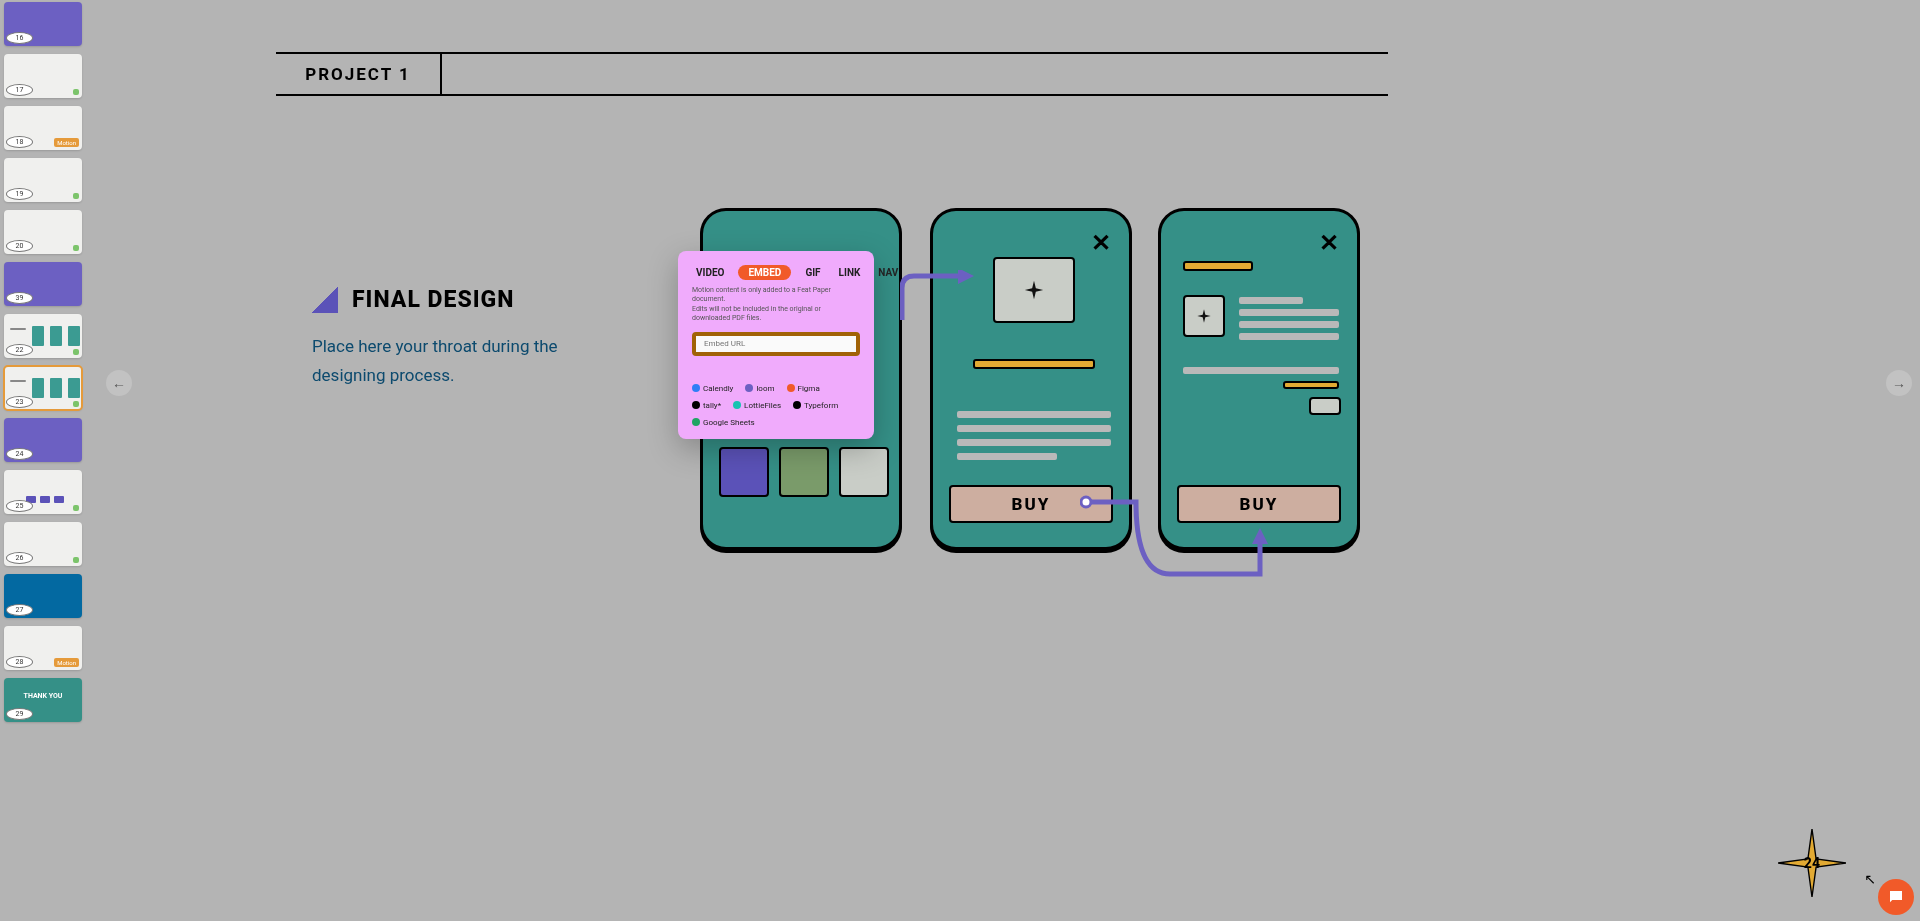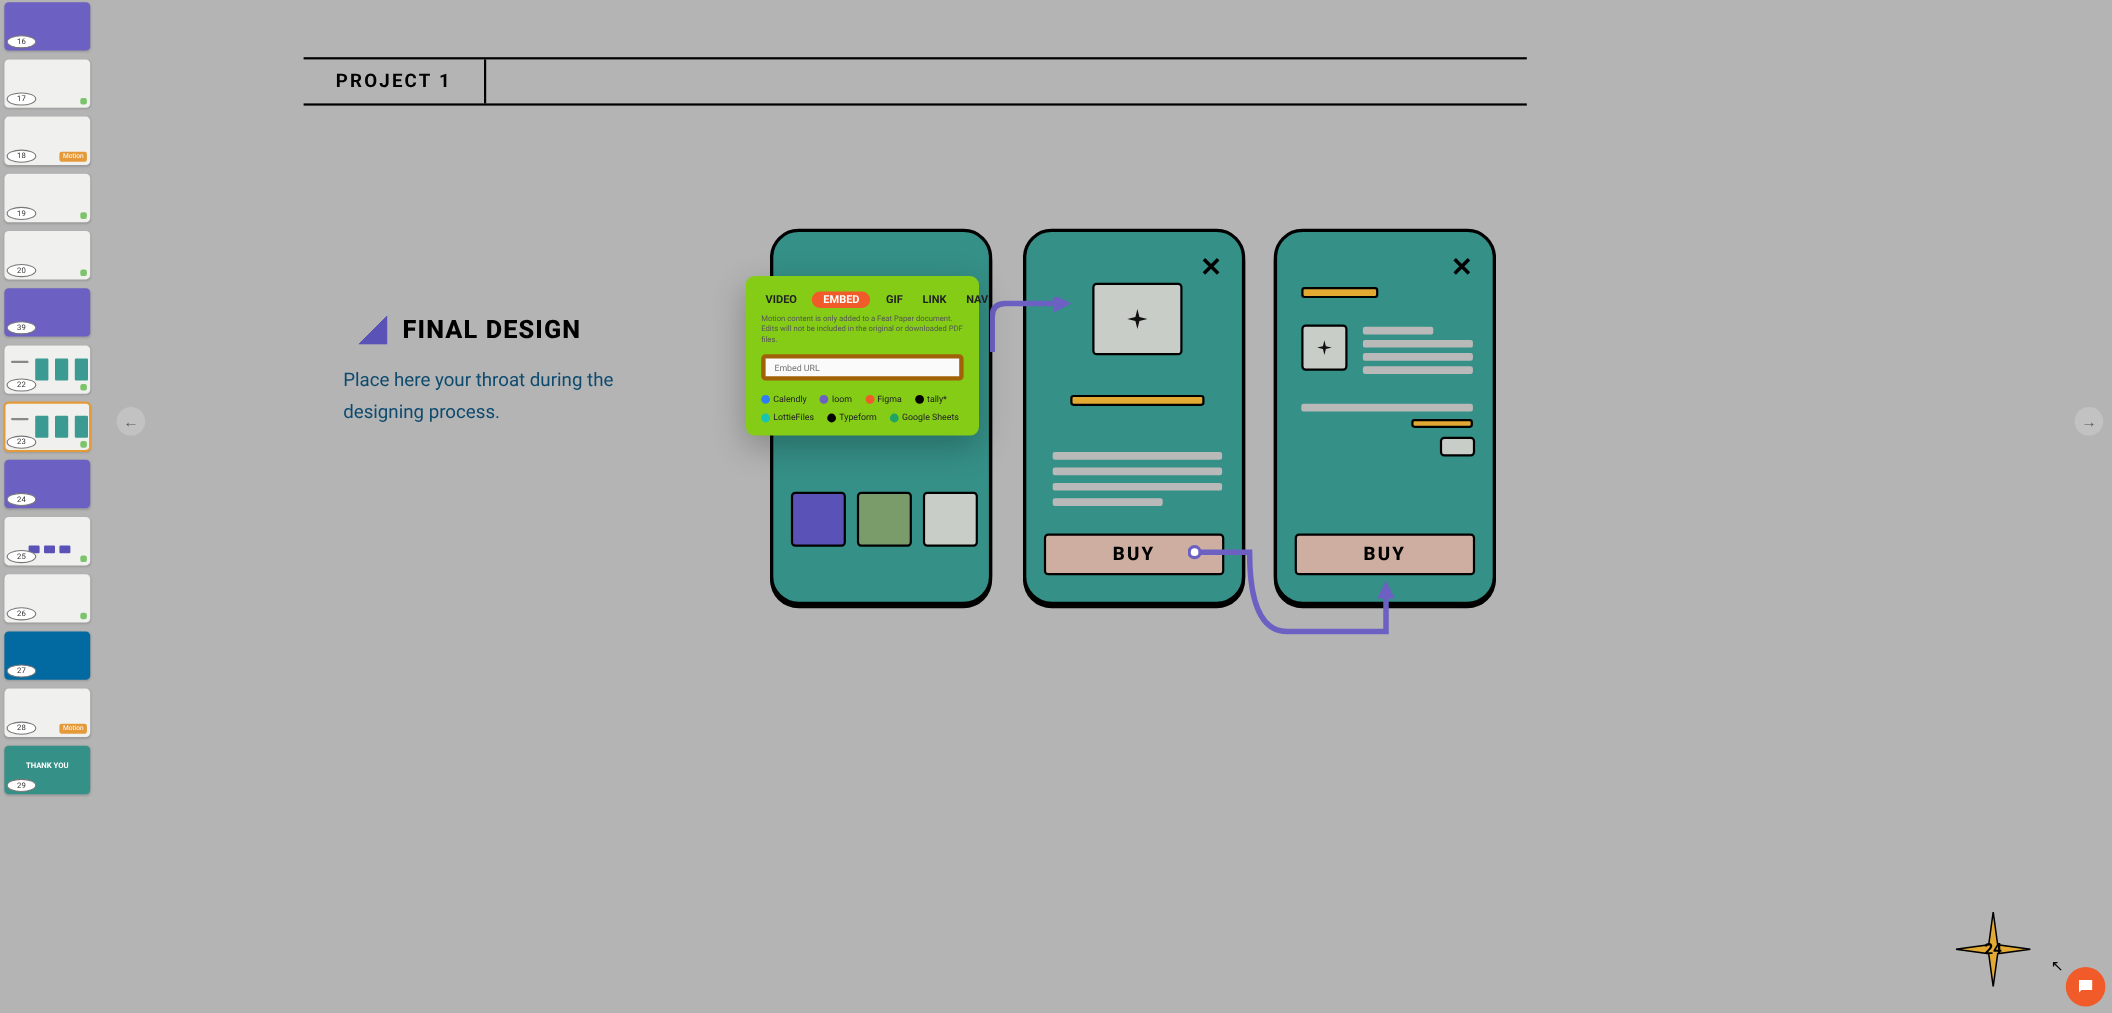--- a/index.html
+++ b/index.html
@@ -26,45 +26,45 @@
   .nav-arrow { position: absolute; top: 370px; width: 26px; height: 26px; background: #c2c2c2; border-radius: 50%; display:flex;align-items:center;justify-content:center;color:#555;font-size:14px;cursor:pointer; }
   .nav-arrow.left { left: 106px; }
   .nav-arrow.right { right: 8px; }
 
   
   .slide { position: absolute; left: 276px; top: 52px; width: 1112px; }
   .title-band { display:flex; border-top:2px solid #000; border-bottom:2px solid #000; height:44px; }
   .title-cell { width:166px; border-right:2px solid #000; display:flex;align-items:center;justify-content:center;font-weight:700;letter-spacing:2px;font-size:17px; }
   .title-rest { flex:1; }
 
-  .heading-row { position:absolute; left:326px; top:286px; display:flex; align-items:center; gap:14px; }
+  .heading-row { position:absolute; left:312px; top:286px; display:flex; align-items:center; gap:14px; }
   .tri { width:26px; height:26px; background:linear-gradient(135deg,transparent 49%,#5b52b8 50%); }
   .heading { font-weight:800; font-size:23px; letter-spacing:1px; }
   .body-text { position:absolute; left:312px; top:332px; width:260px; font-size:17px; line-height:1.7; color:#0c4a6e; }
 
   
   .phone { position:absolute; background:#359087; border:3px solid #000; border-radius:26px; box-shadow: 0 3px 0 #000; }
   
   .close-x{position:absolute;top:18px;right:18px;font-weight:900;font-size:24px;color:#000;cursor:pointer}
   .buy-btn{position:absolute;left:16px;right:16px;bottom:24px;height:38px;background:#cdaea0;border:2px solid #000;border-radius:4px;display:flex;align-items:center;justify-content:center;font-weight:800;letter-spacing:2px;font-size:17px;cursor:pointer}
   .bar{position:absolute;background:#e2aa33;border:2px solid #000;border-radius:3px;height:10px}
   .gline{position:absolute;background:#b9b9b9;border-radius:2px;height:7px}
   .card{position:absolute;border:2px solid #000;border-radius:4px;background:#c9cdc7;display:flex;align-items:center;justify-content:center}
 
   
   .flow-svg{position:absolute;pointer-events:none}
 
   
-  .popup{position:absolute;left:678px;top:251px;width:212px;background:#84cc16;border-radius:8px;box-shadow:0 10px 30px rgba(0,0,0,.25);padding:14px 14px 12px;font-size:10px;color:#222}
+  .popup{position:absolute;left:678px;top:251px;width:196px;background:#f0abfc;border-radius:8px;box-shadow:0 10px 30px rgba(0,0,0,.25);padding:14px 14px 12px;font-size:10px;color:#222}
   .tabs{display:flex;gap:10px;font-weight:700;font-size:10px;margin-bottom:6px;align-items:center}
   .tab{cursor:pointer;padding:2px 4px;border-radius:10px;color:#222}
   .tab.active{background:#f15a29;color:#fff;padding:2px 10px}
   .popup-note{font-size:7px;color:#555;line-height:1.35;margin-bottom:8px}
   .embed-input{width:100%;height:24px;border:4px solid #a16207;border-radius:4px;padding:0 8px;font-size:8px;color:#888;background:#fafafa}
-  .logos{display:flex;flex-wrap:wrap;gap:8px 12px;margin-top:12px;font-size:8px;align-items:center}
+  .logos{display:flex;flex-wrap:wrap;gap:8px 12px;margin-top:28px;font-size:8px;align-items:center}
   .logo{display:flex;align-items:center;gap:3px;cursor:pointer}
   .logo .dot{width:8px;height:8px;border-radius:50%}
   .tip-box{margin-top:18px;background:#fdf6ef;border-radius:4px;padding:8px;font-size:8px;color:#444;line-height:1.4}
   .tip-label{color:#e0803a;font-weight:700;margin-right:4px}
 
   
   .star{position:absolute;right:100px;bottom:50px;display:flex;align-items:center;justify-content:center;font-weight:800;font-size:14px;color:#000}
   .star svg{position:absolute;width:68px;height:68px}
   .star span{position:relative;z-index:2}
 

